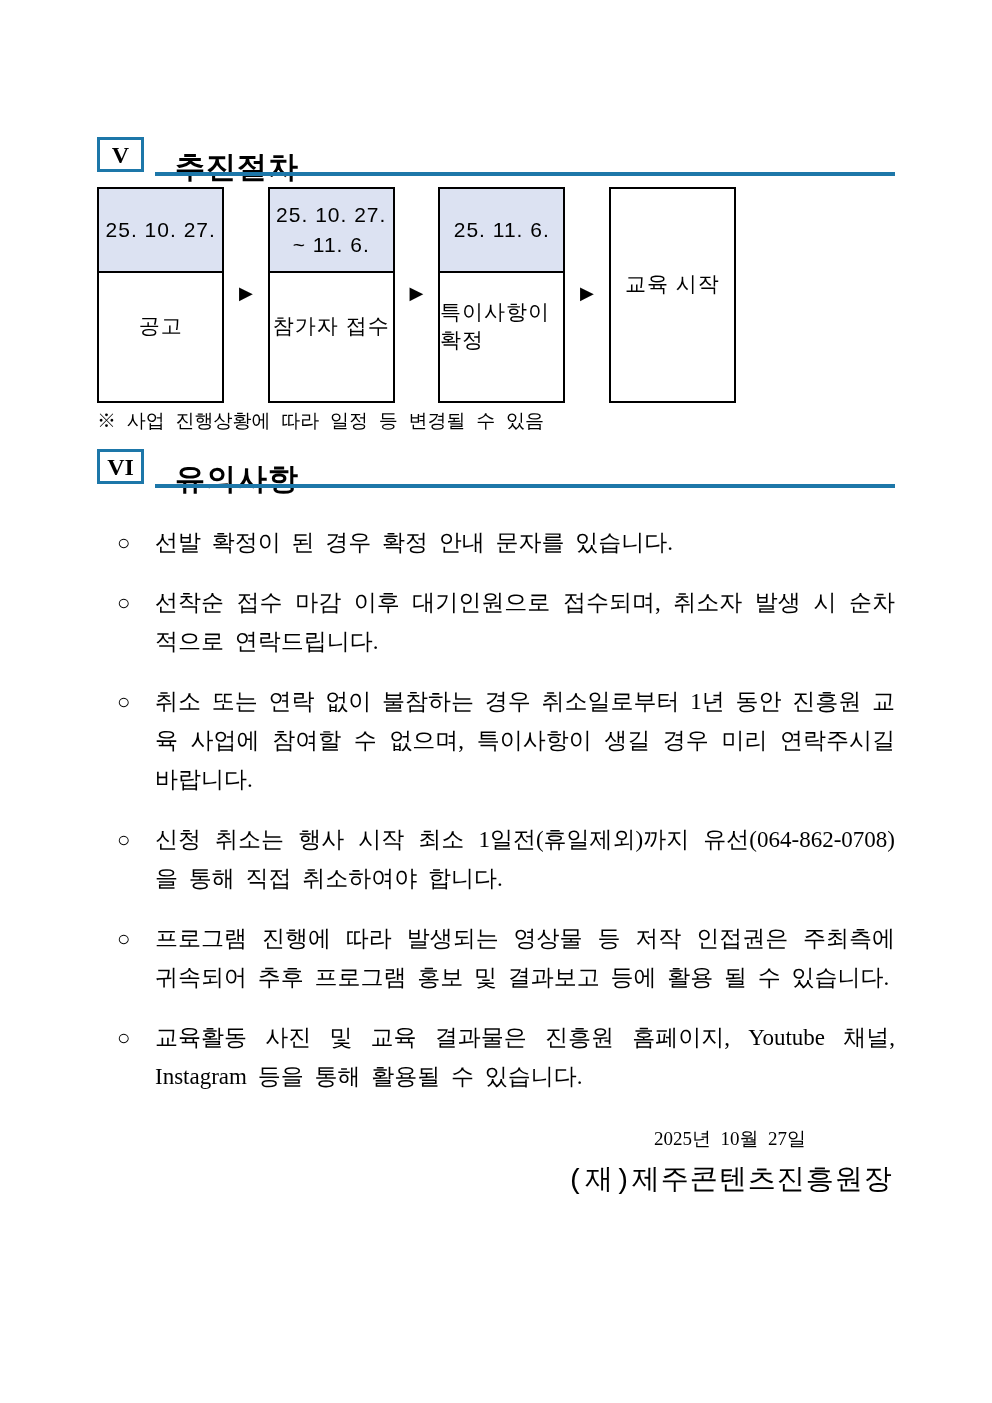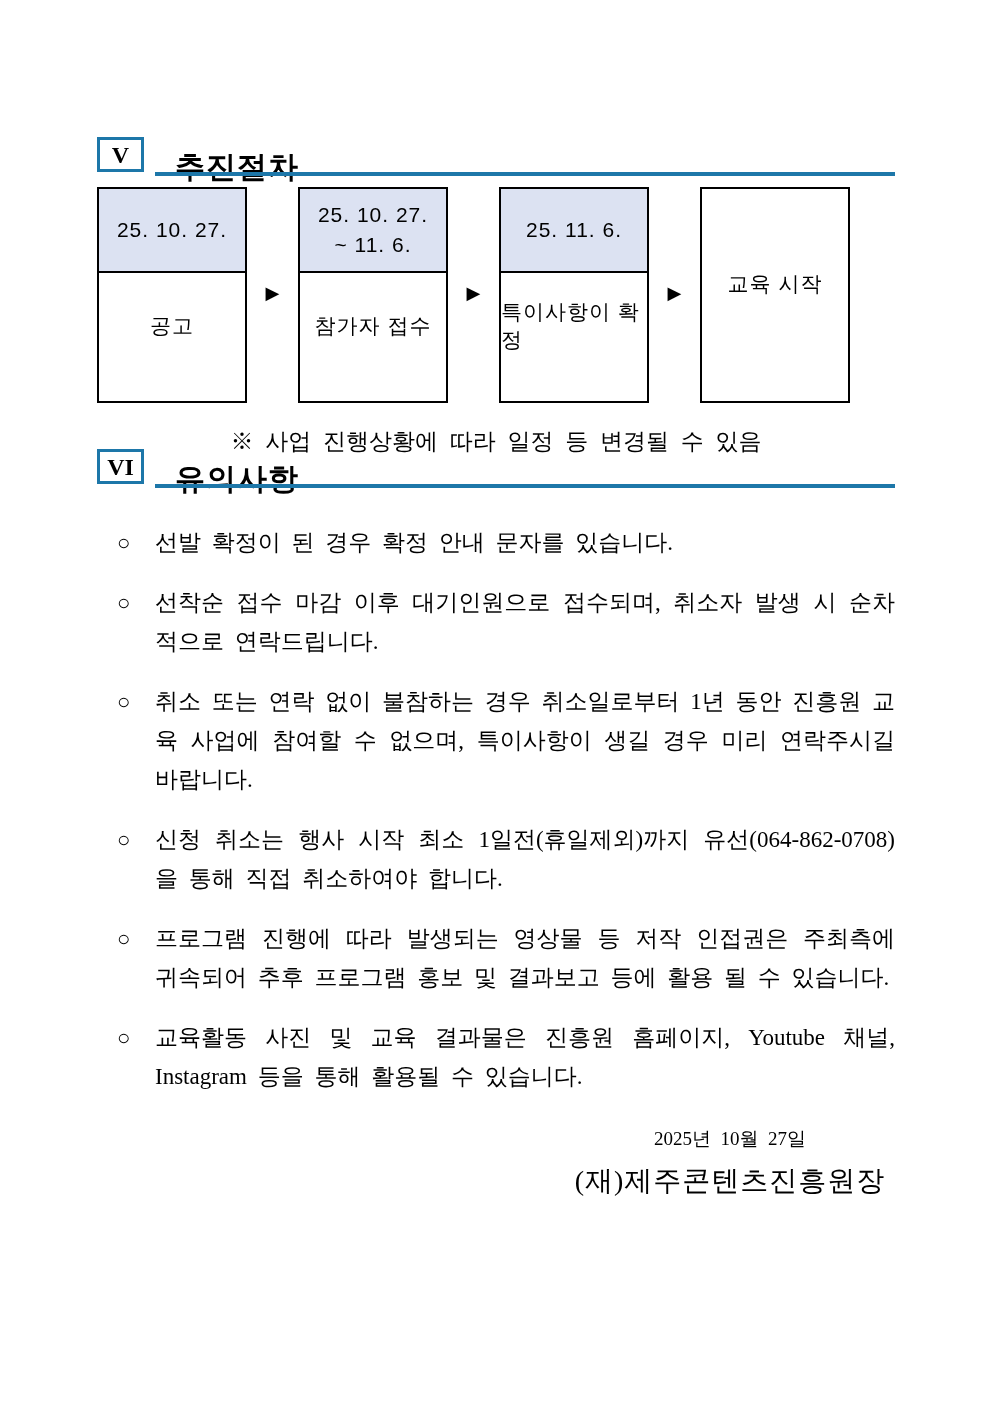--- a/index.html
+++ b/index.html
@@ -32,21 +32,21 @@
     font-family: Liberation Serif, serif;
     font-weight: bold; font-size: 30px; letter-spacing: 1px; margin-top: 14px;
   }
   .sec-underline {
     position: absolute; left: 58px; top: 36px;
     width: 740px; height: 4px; background: #1d77a9;
   }
 
   
   .flow {
-    position: absolute; top: 187px; left: 97px; width: 753px;
+    position: absolute; top: 187px; left: 97px; width: 639px;
     display: flex; align-items: stretch;
     font-family: "Liberation Sans", "DejaVu Sans", sans-serif;
   }
   .fbox {
     width: 150px; height: 216px; box-sizing: border-box;
     border: 2px solid #000; background: #fff;
     display: flex; flex-direction: column;
   }
   .fbox-head {
     height: 84px; box-sizing: border-box;
@@ -61,43 +61,43 @@
     display: flex; align-items: center; justify-content: center;
     font-size: 21px; letter-spacing: 1px; padding-bottom: 22px;
   }
   .farrow {
     width: 51px; display: flex; align-items: center; justify-content: center;
     font-size: 18px; color: #000; padding-bottom: 4px;
   }
 
   
   .flow-note {
-    position: absolute; top: 426px; left: 97px; width: 798px;
-    text-align: center; font-size: 23px; word-spacing: 6px;
+    position: absolute; top: 408px; left: 97px; width: 798px;
+    text-align: left; font-size: 19px; word-spacing: 6px;
   }
 
   
   .notes { position: absolute; top: 523px; left: 97px; width: 798px; }
   .note-item {
     position: relative; padding-left: 58px; margin-bottom: 21px;
     font-size: 23px; line-height: 39px;
     text-align: justify; word-spacing: 5px;
   }
   .note-marker {
     position: absolute; left: 20px; top: 0;
     font-size: 22px; line-height: 39px; word-spacing: 0;
   }
 
   
   .footer {
     position: absolute; top: 1118px; left: 565px; width: 330px;
     text-align: center;
   }
   .footer-date { font-size: 19px; line-height: 42px; white-space: pre; }
-  .footer-sig  { font-size: 28px; line-height: 42px; letter-spacing: 1px; }
+  .footer-sig  { font-size: 28px; line-height: 42px; letter-spacing: 1px; font-family: Liberation Mono, monospace; }
 </style>
 </head>
 <body>
 
 <div class="page">
 
   <div class="sec-head sec-head-v">
     <div class="roman-box">
       <span>V</span>
     </div>

